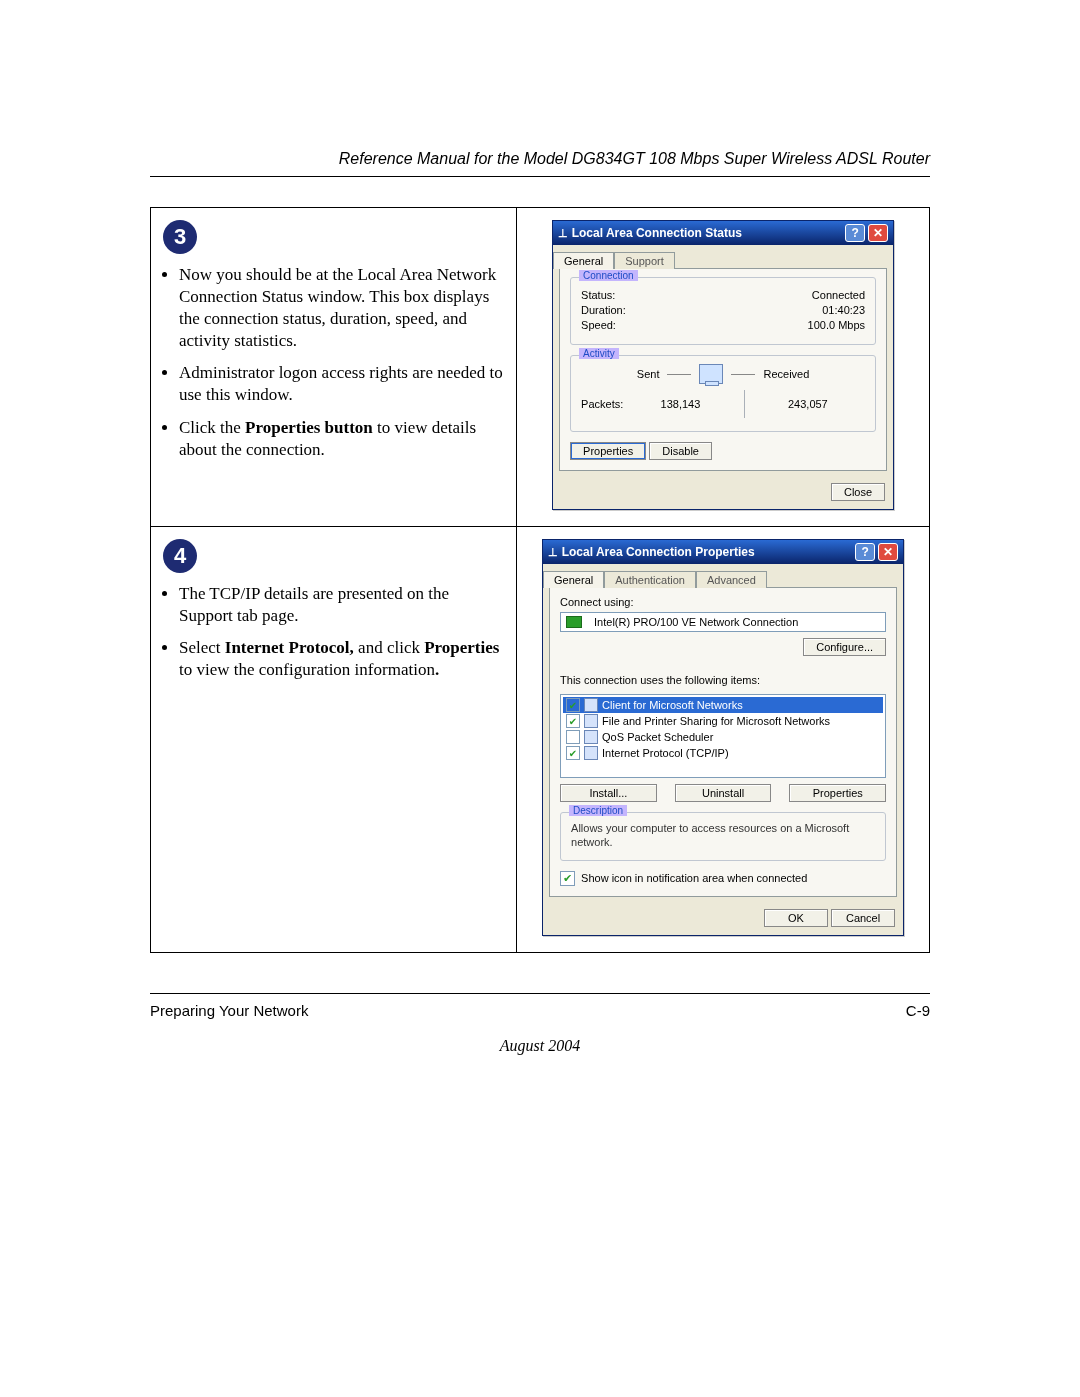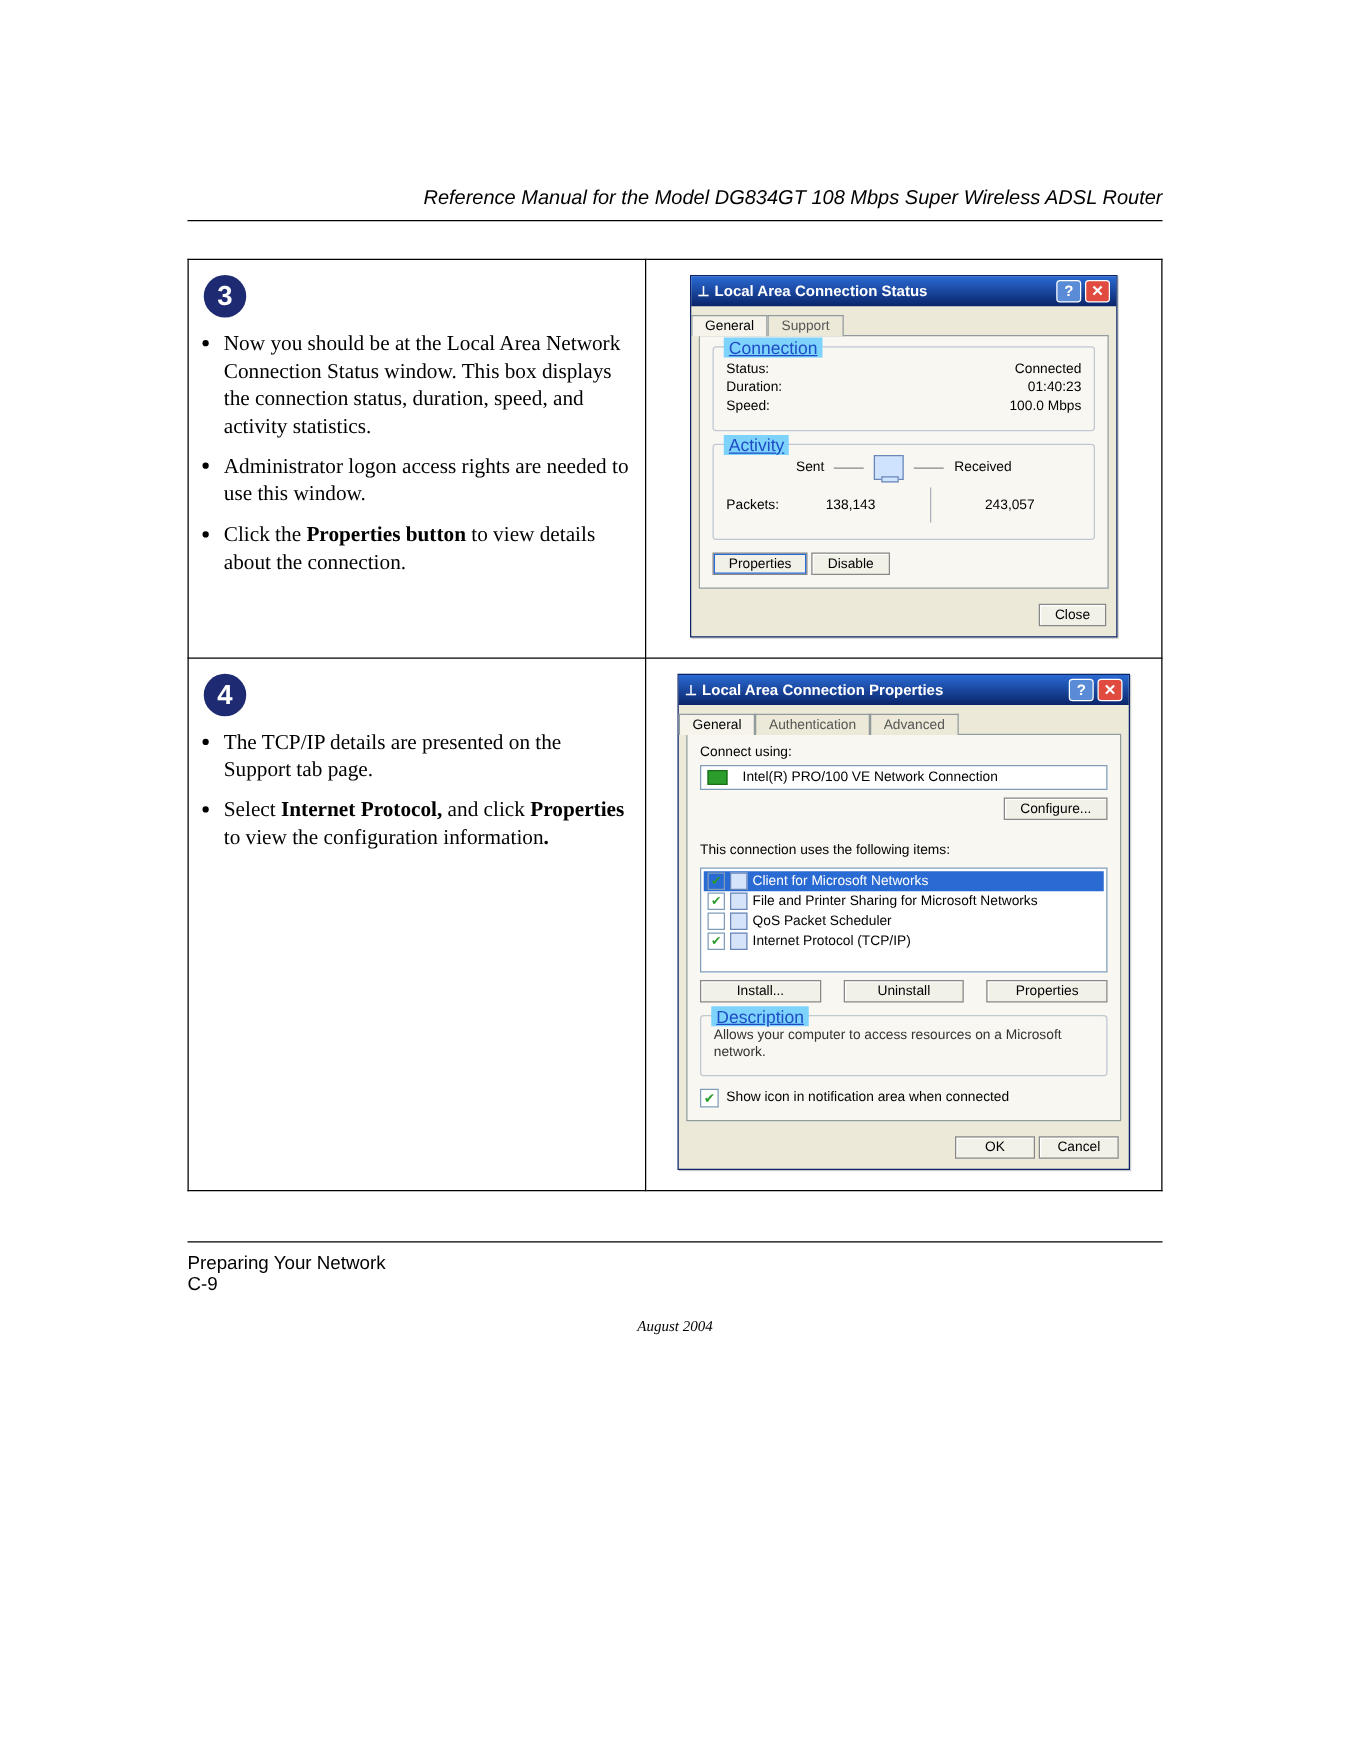--- a/index.html
+++ b/index.html
@@ -86,22 +86,22 @@
   .xp-tab.inactive { background:#ece9d8; color:#555; }
   .xp-panel {
     margin:0 6px 6px 6px; border:1px solid #919b9c;
     background:#f8f7f2; padding:8px 10px 10px 10px;
   }
   .xp-group {
     border:1px solid #c0c7d1; border-radius:3px;
     padding:8px 10px 10px 10px; margin-bottom:10px; position:relative;
   }
   .xp-group > .legend {
-    position:absolute; top:-8px; left:8px; background:#7dd3fc;
-    padding:0 4px; color:#1e4cc5; font-size:14px;text-decoration:underline;
+    position:absolute; top:-8px; left:8px; background:#c4b5fd;
+    padding:0 4px; color:#1e4cc5; font-size:10px;
   }
   .kv-row { display:flex; justify-content:space-between; margin:3px 0; }
   .xp-btn {
     border:1px solid #888; background:#f2f1e8; padding:2px 12px;
     font-family:Tahoma,Arial,sans-serif; font-size:11px;
     box-shadow: inset 1px 1px 0 #fff;
   }
   .xp-btn.default { outline:1px solid #2a6ad3; outline-offset:-2px; }
   .dialog-footer { text-align:right; padding:6px 8px 8px 8px; }
   .center-activity { text-align:center; font-size:11px; }
@@ -130,23 +130,23 @@
   .btn-row .xp-btn { flex:1; text-align:center; padding:2px 4px;}
   .desc-box { font-size:11px; color:#333; line-height:1.3; }
   .chk-row { display:flex; align-items:center; gap:6px; margin-top:10px; font-size:11px;}
   .chk-row .chk{width:13px;height:13px;border:1px solid #7f9db9;background:#fff;display:inline-flex;align-items:center;justify-content:center;color:#2a9d2a;font-size:11px;}
   .cfg-row{display:flex;justify-content:flex-end;margin-bottom:18px;}
 
   
   .page-bottom {
     border-top:1px solid #000; margin-top:40px; padding-top:8px;
     font-family: Arial, Helvetica, sans-serif; font-size:15px;
-    display:flex; justify-content:space-between;flex-direction:column;
-  }
-  .page-date { text-align:center; font-style:italic; font-family:"Times New Roman",serif; margin-top:18px; font-size:12px;}
+    display:flex; justify-content:space-between;
+  }
+  .page-date { text-align:center; font-style:italic; font-family:"Times New Roman",serif; margin-top:18px; font-size:16px;}
 </style>
 </head>
 <body>
 
 <div class="page">
   <div class="running-head">Reference Manual for the Model DG834GT 108 Mbps Super Wireless ADSL Router</div>
 
   <table class="main-table">
 
     <tbody>

